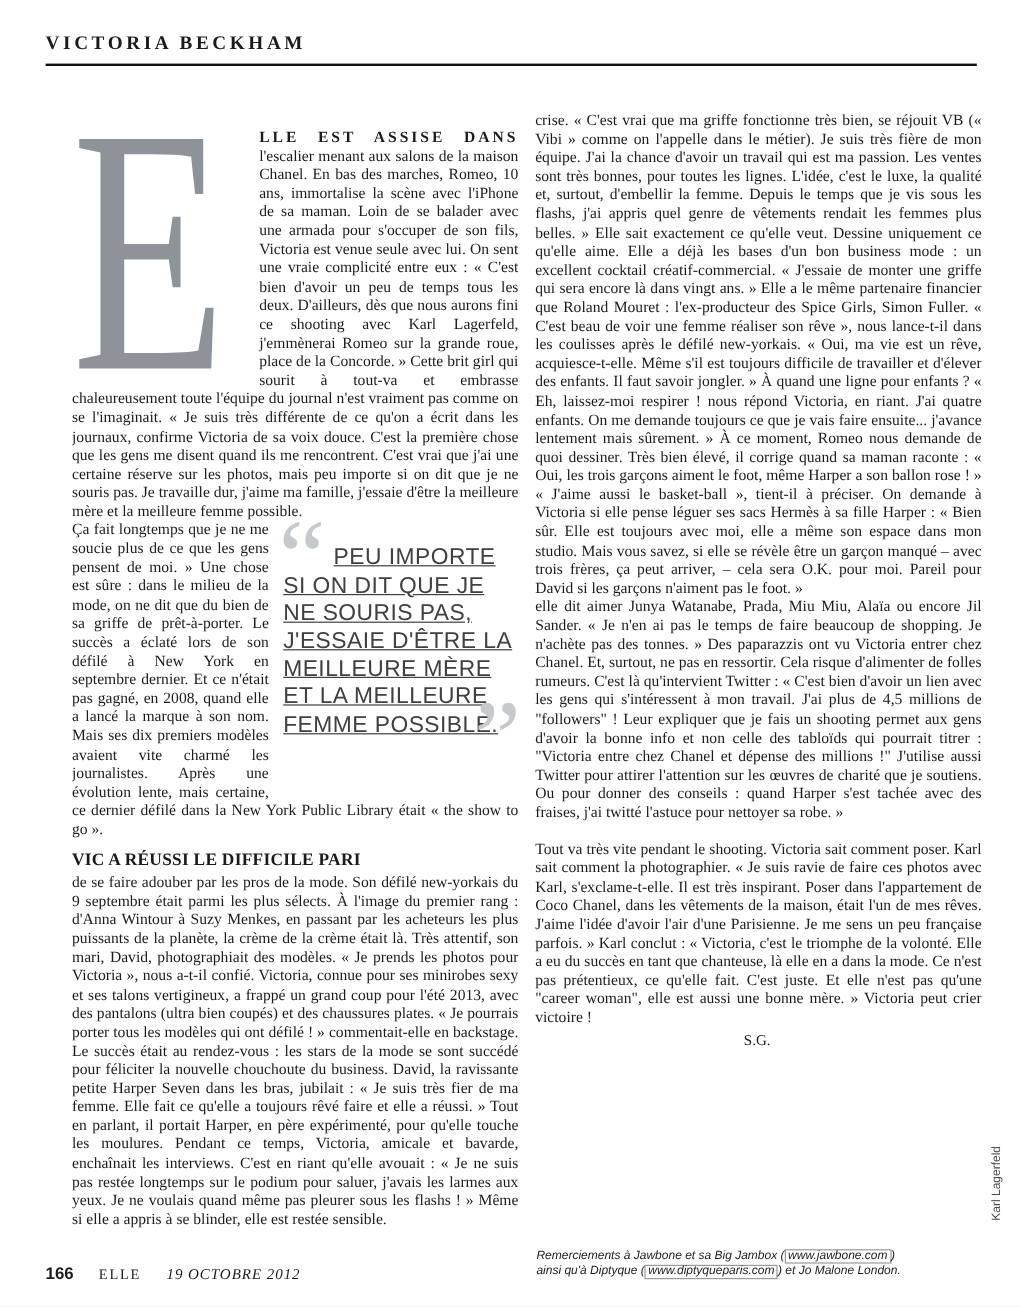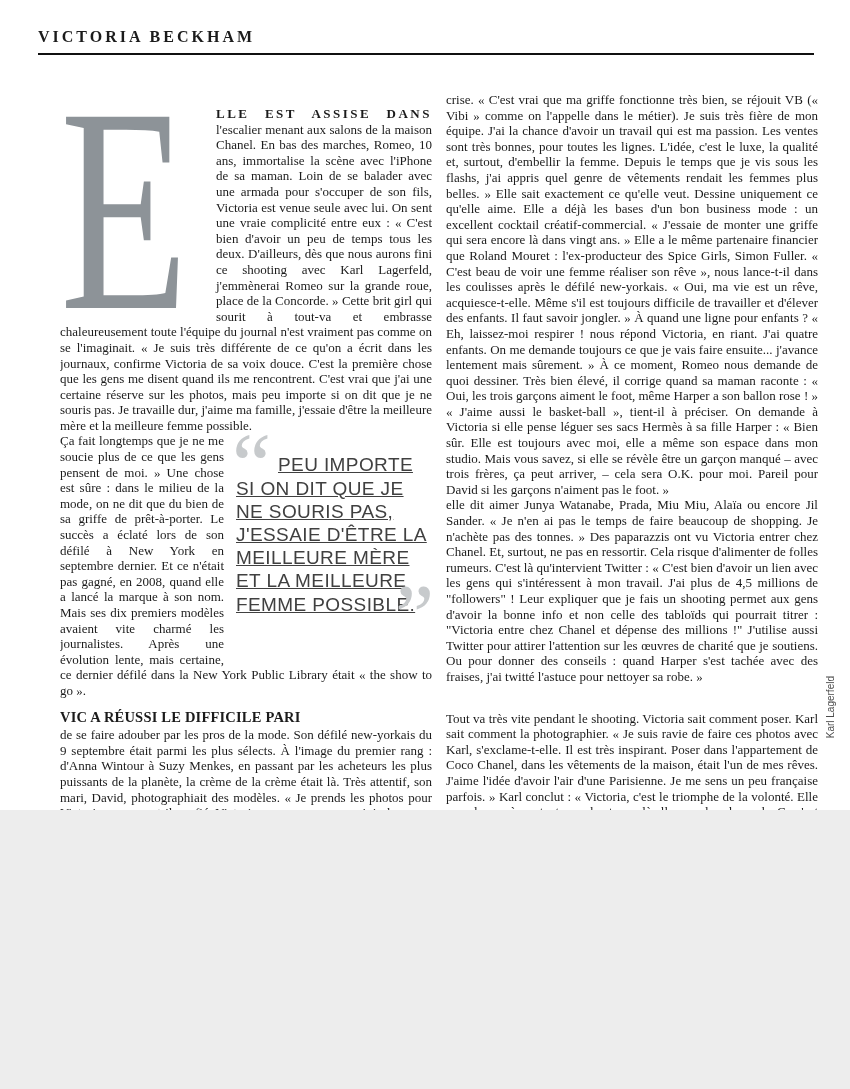--- a/index.html
+++ b/index.html
@@ -1,38 +1,38 @@
 <!DOCTYPE html>
 <html lang="fr"><head>
 <meta charset="utf-8">
 <title>ELLE — Victoria Beckham</title>
 <style>
   * { box-sizing: border-box; }
   html, body { margin: 0; padding: 0; }
   body { background: #ededed; }
 
   .page {
-    width: 850px; height: 810px; margin: 0 auto; position: relative;
+    width: 850px; height: 1089px; margin: 0 auto; position: relative;
     background: #ffffff; color: #1b1b1b;
     font-family: "Liberation Serif", serif;
     outline: 1px solid #c9c9c9; overflow: hidden;
   }
 
   
   .masthead { position: absolute; left: 38px; top: 28px; width: 776px; }
   .masthead-title { font-size: 16px; font-weight: bold; letter-spacing: 3px; margin: 0 0 7px 0; }
   .masthead-rule { border-top: 2px solid #101010; height: 0; }
 
   
   .content { position: absolute; left: 60px; top: 92px; width: 758px; height: 957px; display: flex; gap: 14px; overflow: hidden; }
   .col { width: 372px; font-size: 13px; line-height: 15.6px; text-align: justify; }
   .col-left { position: relative; height: 957px; overflow: hidden; }
 
   .para { margin: 0; }
-  .spaced { margin-top: 26px; }
+  .spaced { margin-top: 15px; }
   .lead-para { margin-top: 14px; }
 
   
   .dropcap { float: left; width: 146px; height: 196px; margin: 6px 10px 2px 0; }
   .dropcap span {
     display: block; font-size: 292px; line-height: 196px; color: #8d9398;
     transform: scaleX(0.72); transform-origin: 0 0; font-family: "Liberation Serif", serif;
   }
 
   .lead-in { font-weight: bold; letter-spacing: 2.5px; }

